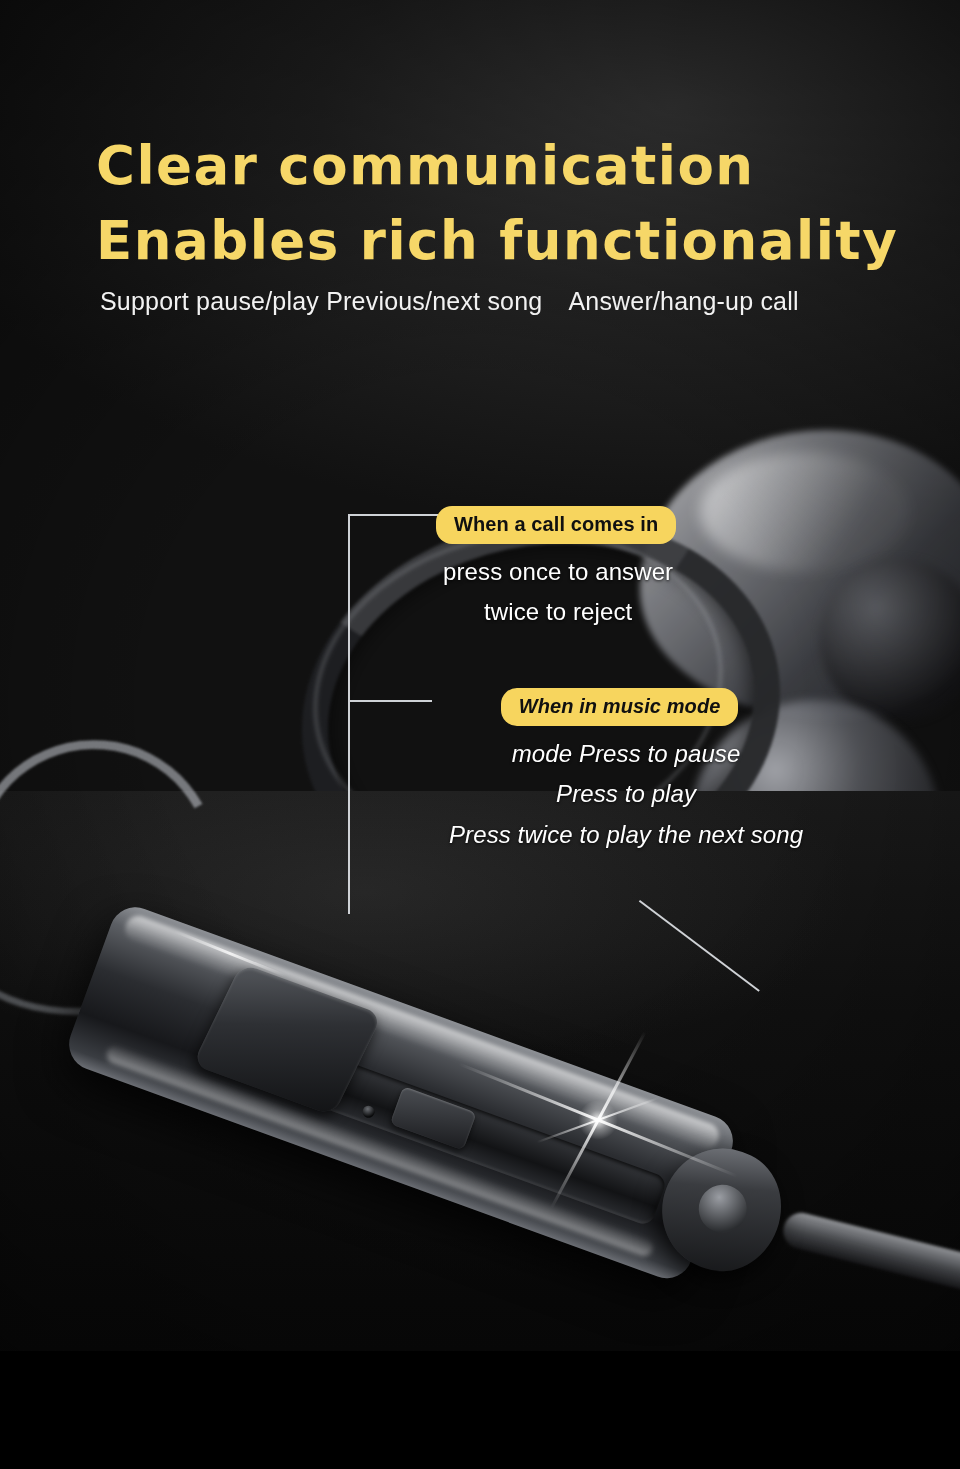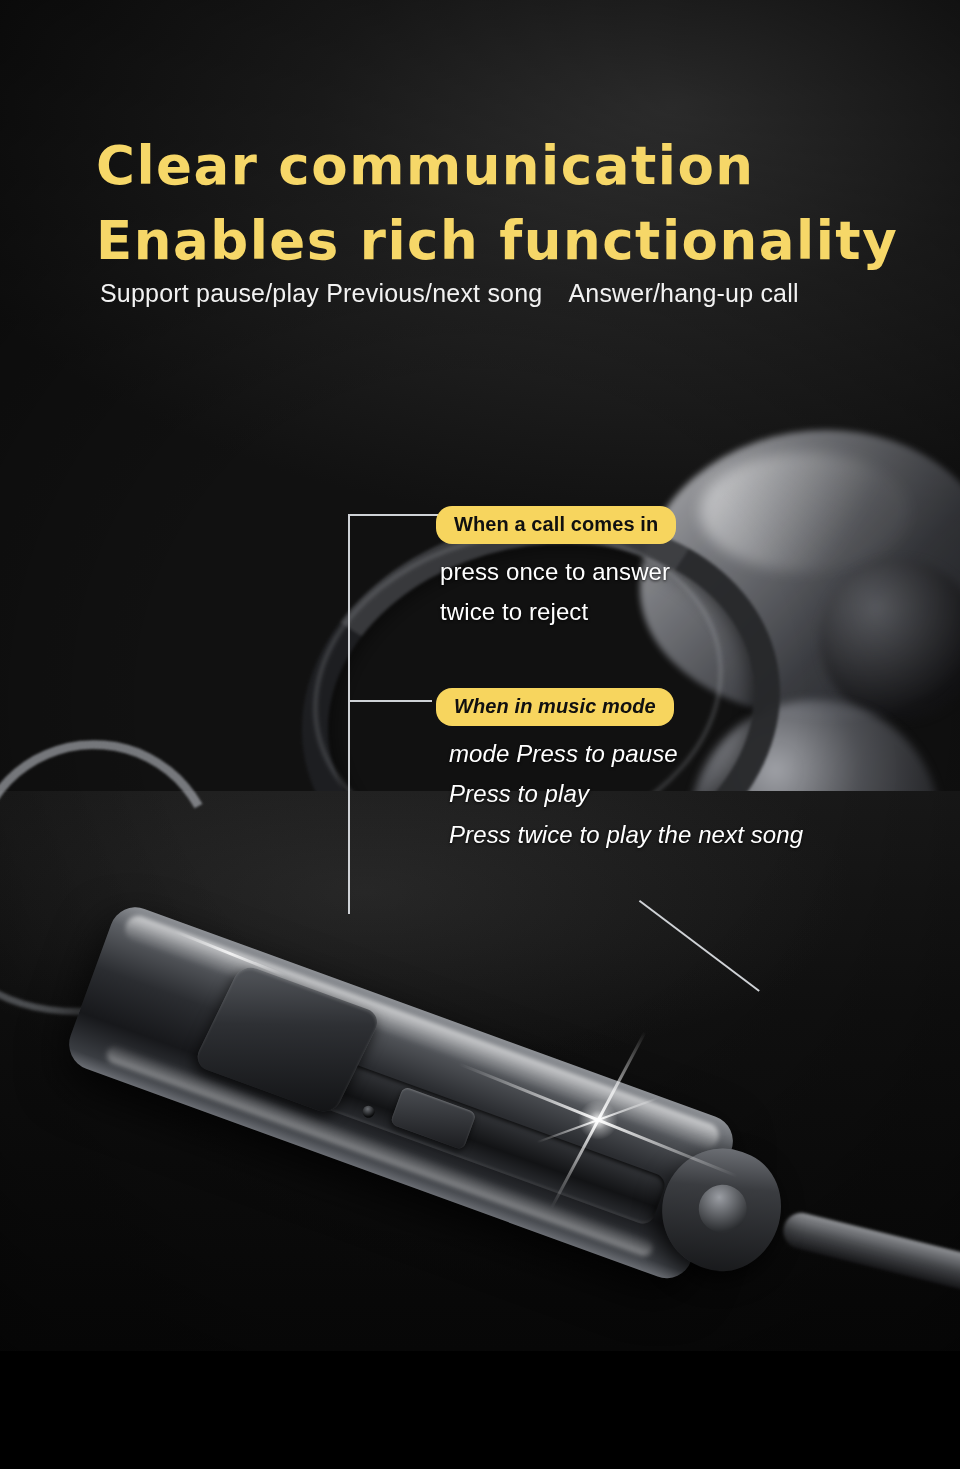--- a/index.html
+++ b/index.html
@@ -264,30 +264,30 @@
     margin: 0;
     font-size: 53px;
     line-height: 1.42;
     font-weight: bold;
     color: #f6d768;
     letter-spacing: 1.5px;
     font-family: "DejaVu Sans", sans-serif;
     white-space: nowrap;
   }
   .subhead {
-    margin: 0 0 0 4px;
+    margin: 8px 0 0 4px;
     font-size: 25px;
     color: #f2f2f2;
     font-weight: normal;
     letter-spacing: 0.2px;
   }
   .subhead .gap { display:inline-block; width: 26px; }
 
   
-  .callout { position: absolute; }
+  .callout { position: absolute; text-align: center; }
   .pill {
     display: inline-block;
     background: #f7d55e;
     color: #101010;
     font-size: 20px;
     font-weight: bold;
     border-radius: 16px;
     padding: 7px 18px 8px 18px;
     letter-spacing: 0.1px;
   }

